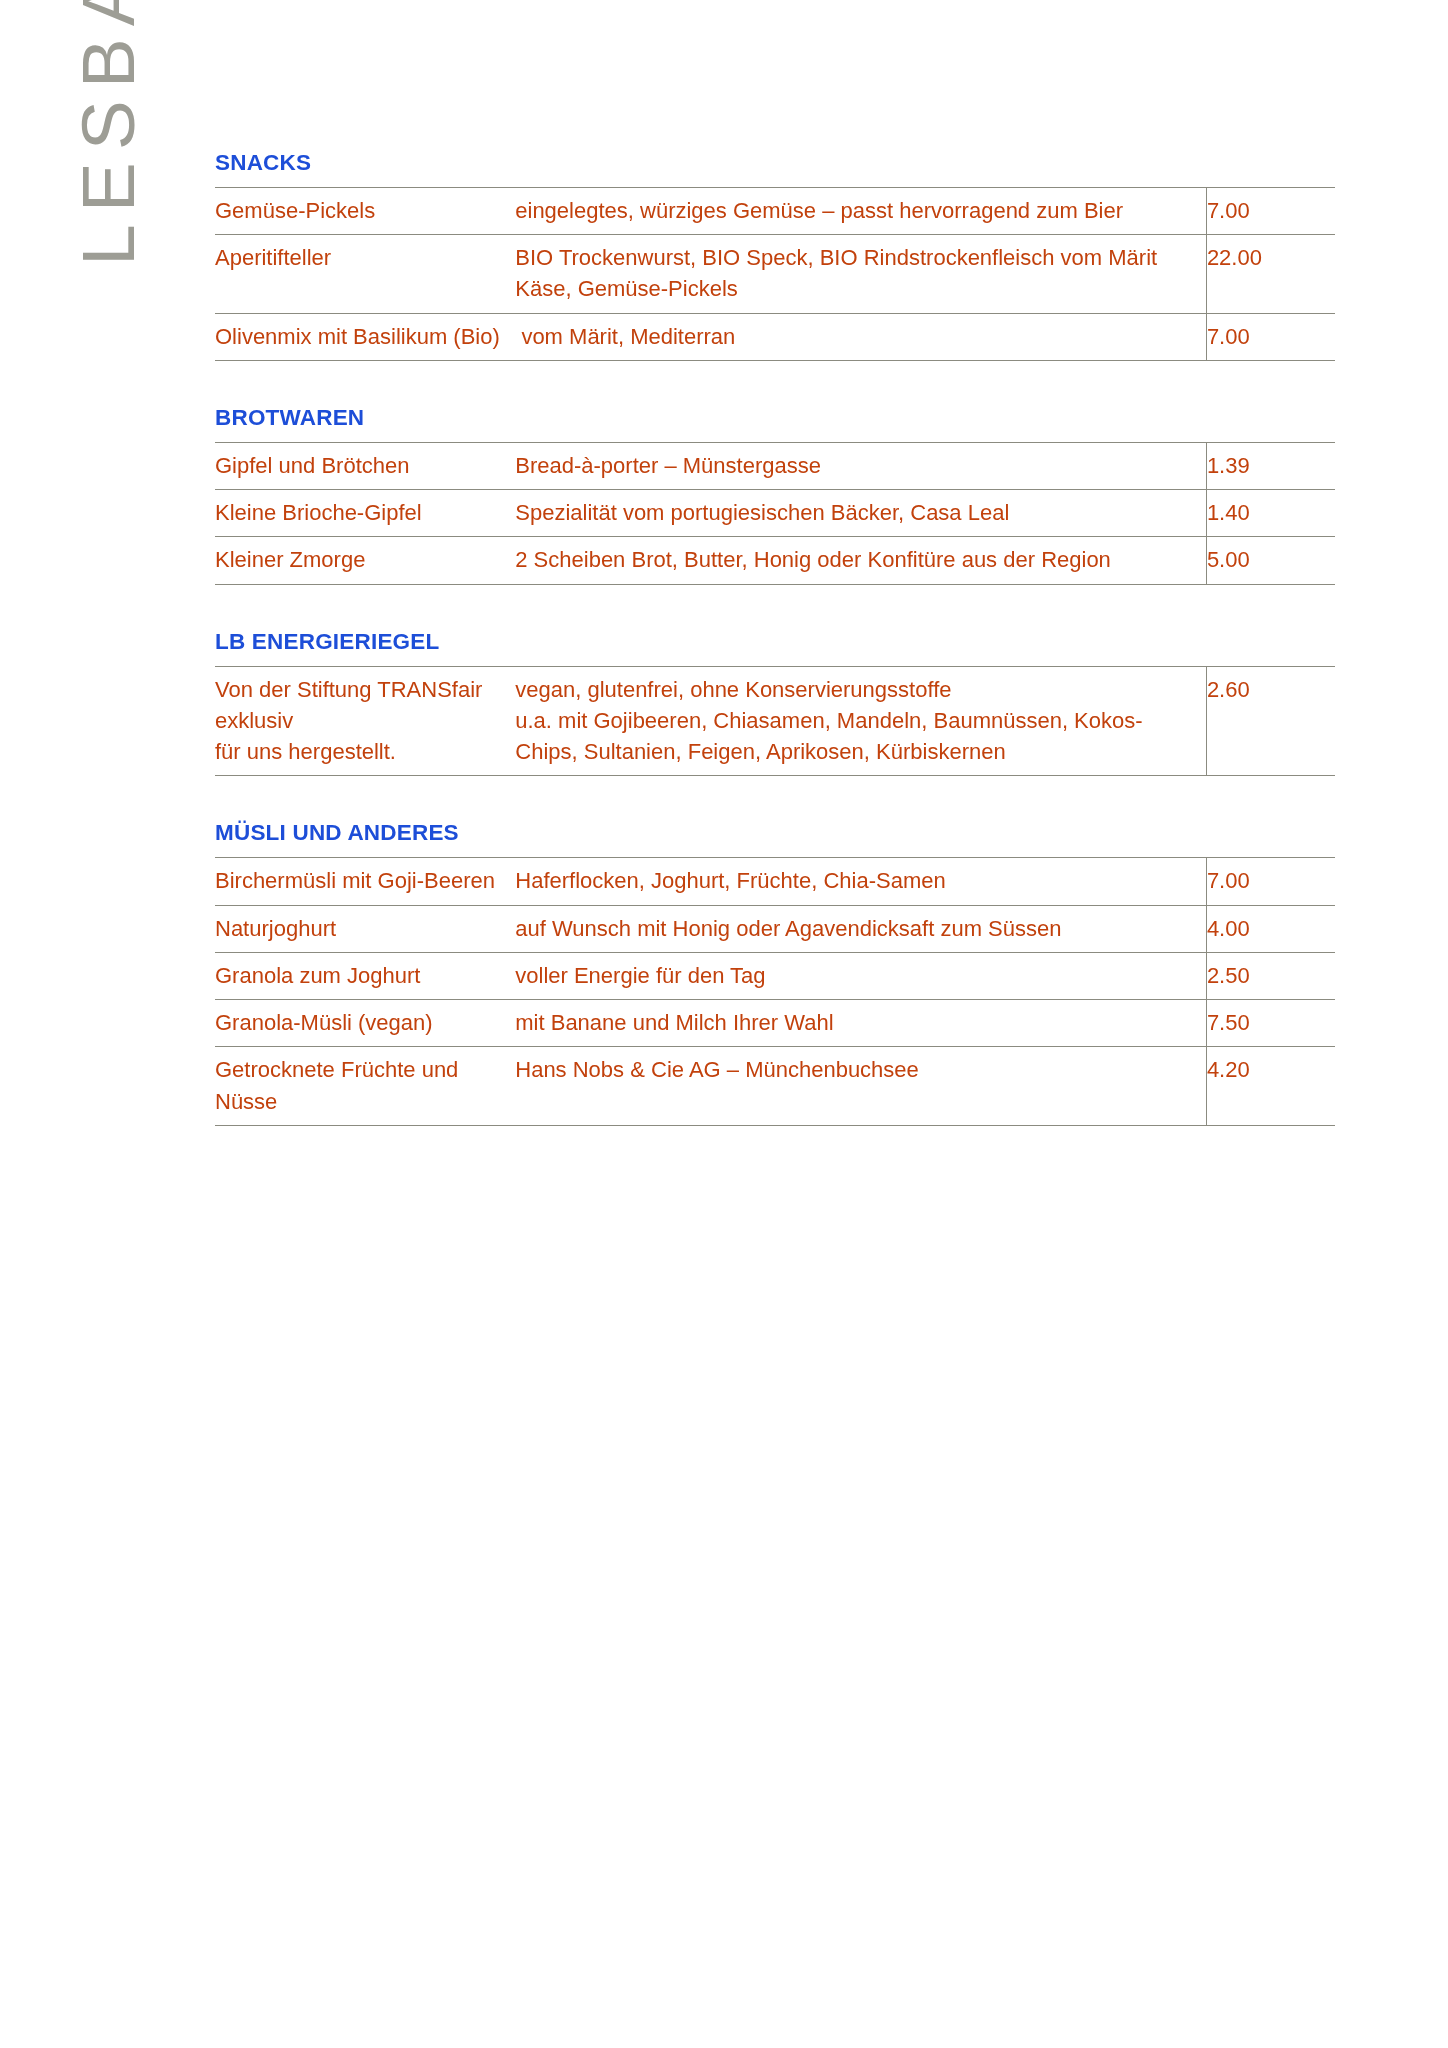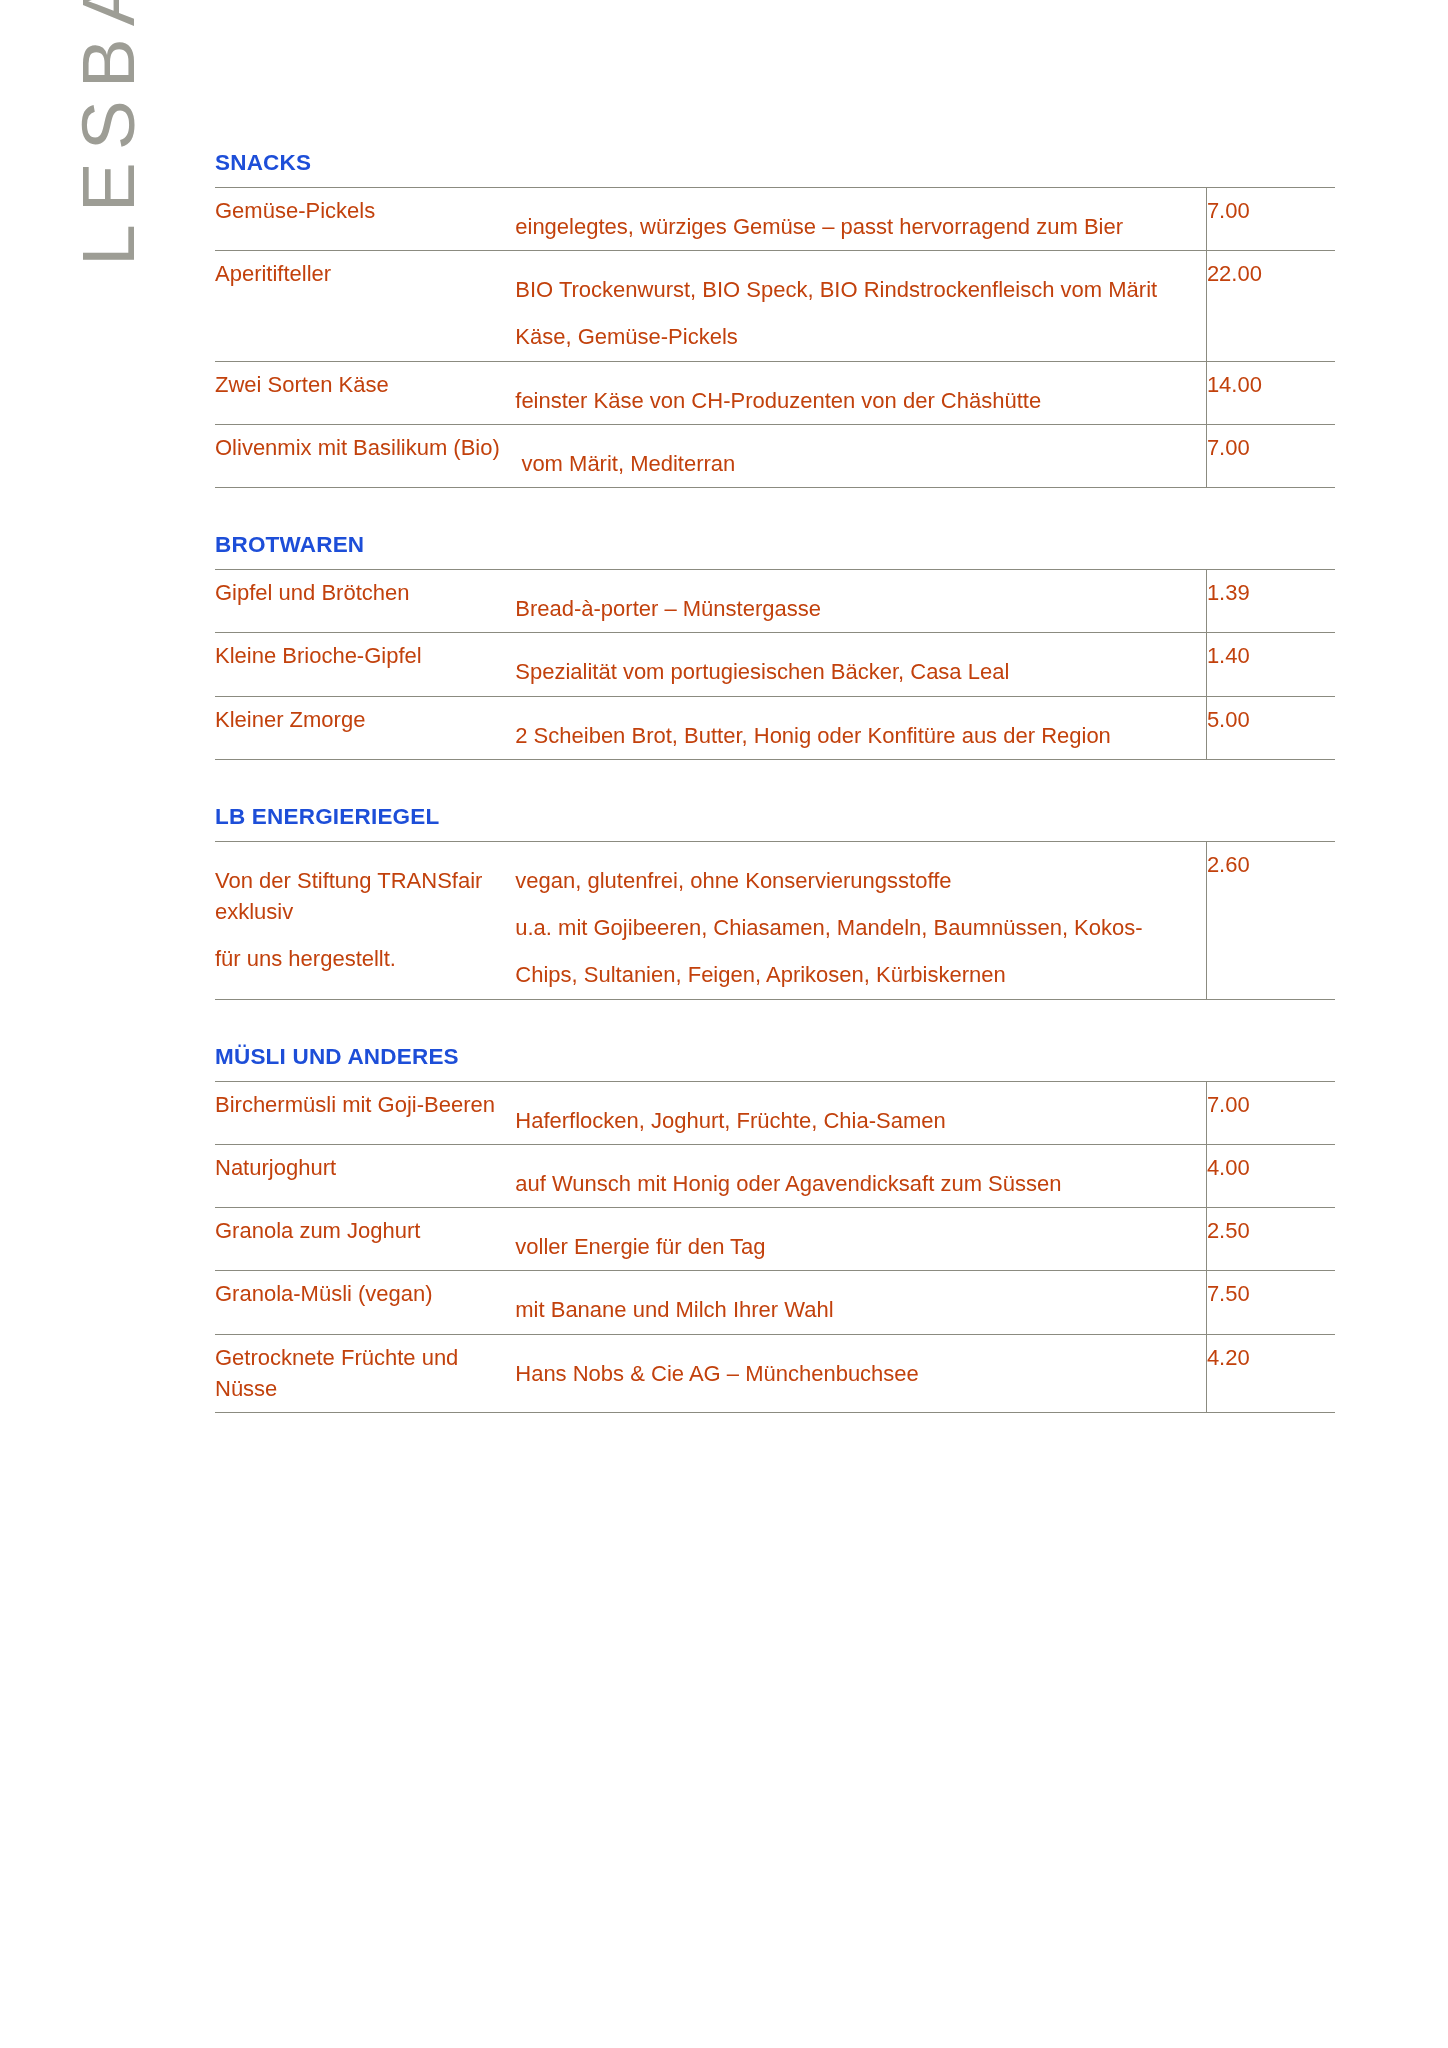--- a/index.html
+++ b/index.html
@@ -86,21 +86,21 @@
   td.col-item    { width: 300px; padding-left: 4px; }
   td.col-desc    { width: 690px; }
   td.col-price   {
     width: 128px;
     text-align: left;
     padding-right: 8px;
     border-left: 1.6px solid #8b8b80;
   }
 
   
-  .desc-line { display: block; margin-top: 16px; }
+  .desc-line { display: block; }
 
   .nbsp-lead { white-space: pre; }
 </style>
 </head>
 <body>
 
 <div class="brand-rail">
   <div class="brand-word">LESBAR</div>
 </div>
 
@@ -119,27 +119,20 @@
           </tr>
           <tr>
             <td class="col-item">Aperitifteller</td>
             <td class="col-desc">
               <span class="desc-line nbsp-lead">BIO Trockenwurst, BIO Speck, BIO Rindstrockenfleisch vom Märit</span>
               <span class="desc-line nbsp-lead">Käse, Gemüse-Pickels</span>
             </td>
             <td class="col-price">22.00</td>
           </tr>
           <tr>
-            <td class="col-item">Zwei Sorten Käse</td>
-            <td class="col-desc">
-              <span class="desc-line nbsp-lead">feinster Käse von CH-Produzenten von der Chäshütte</span>
-            </td>
-            <td class="col-price">14.00</td>
-          </tr>
-          <tr>
             <td class="col-item">Olivenmix mit Basilikum (Bio)</td>
             <td class="col-desc">
               <span class="desc-line nbsp-lead"> vom Märit, Mediterran</span>
             </td>
             <td class="col-price">7.00</td>
           </tr>
         </tbody>
       </table>
     </div>
     <div class="section">

